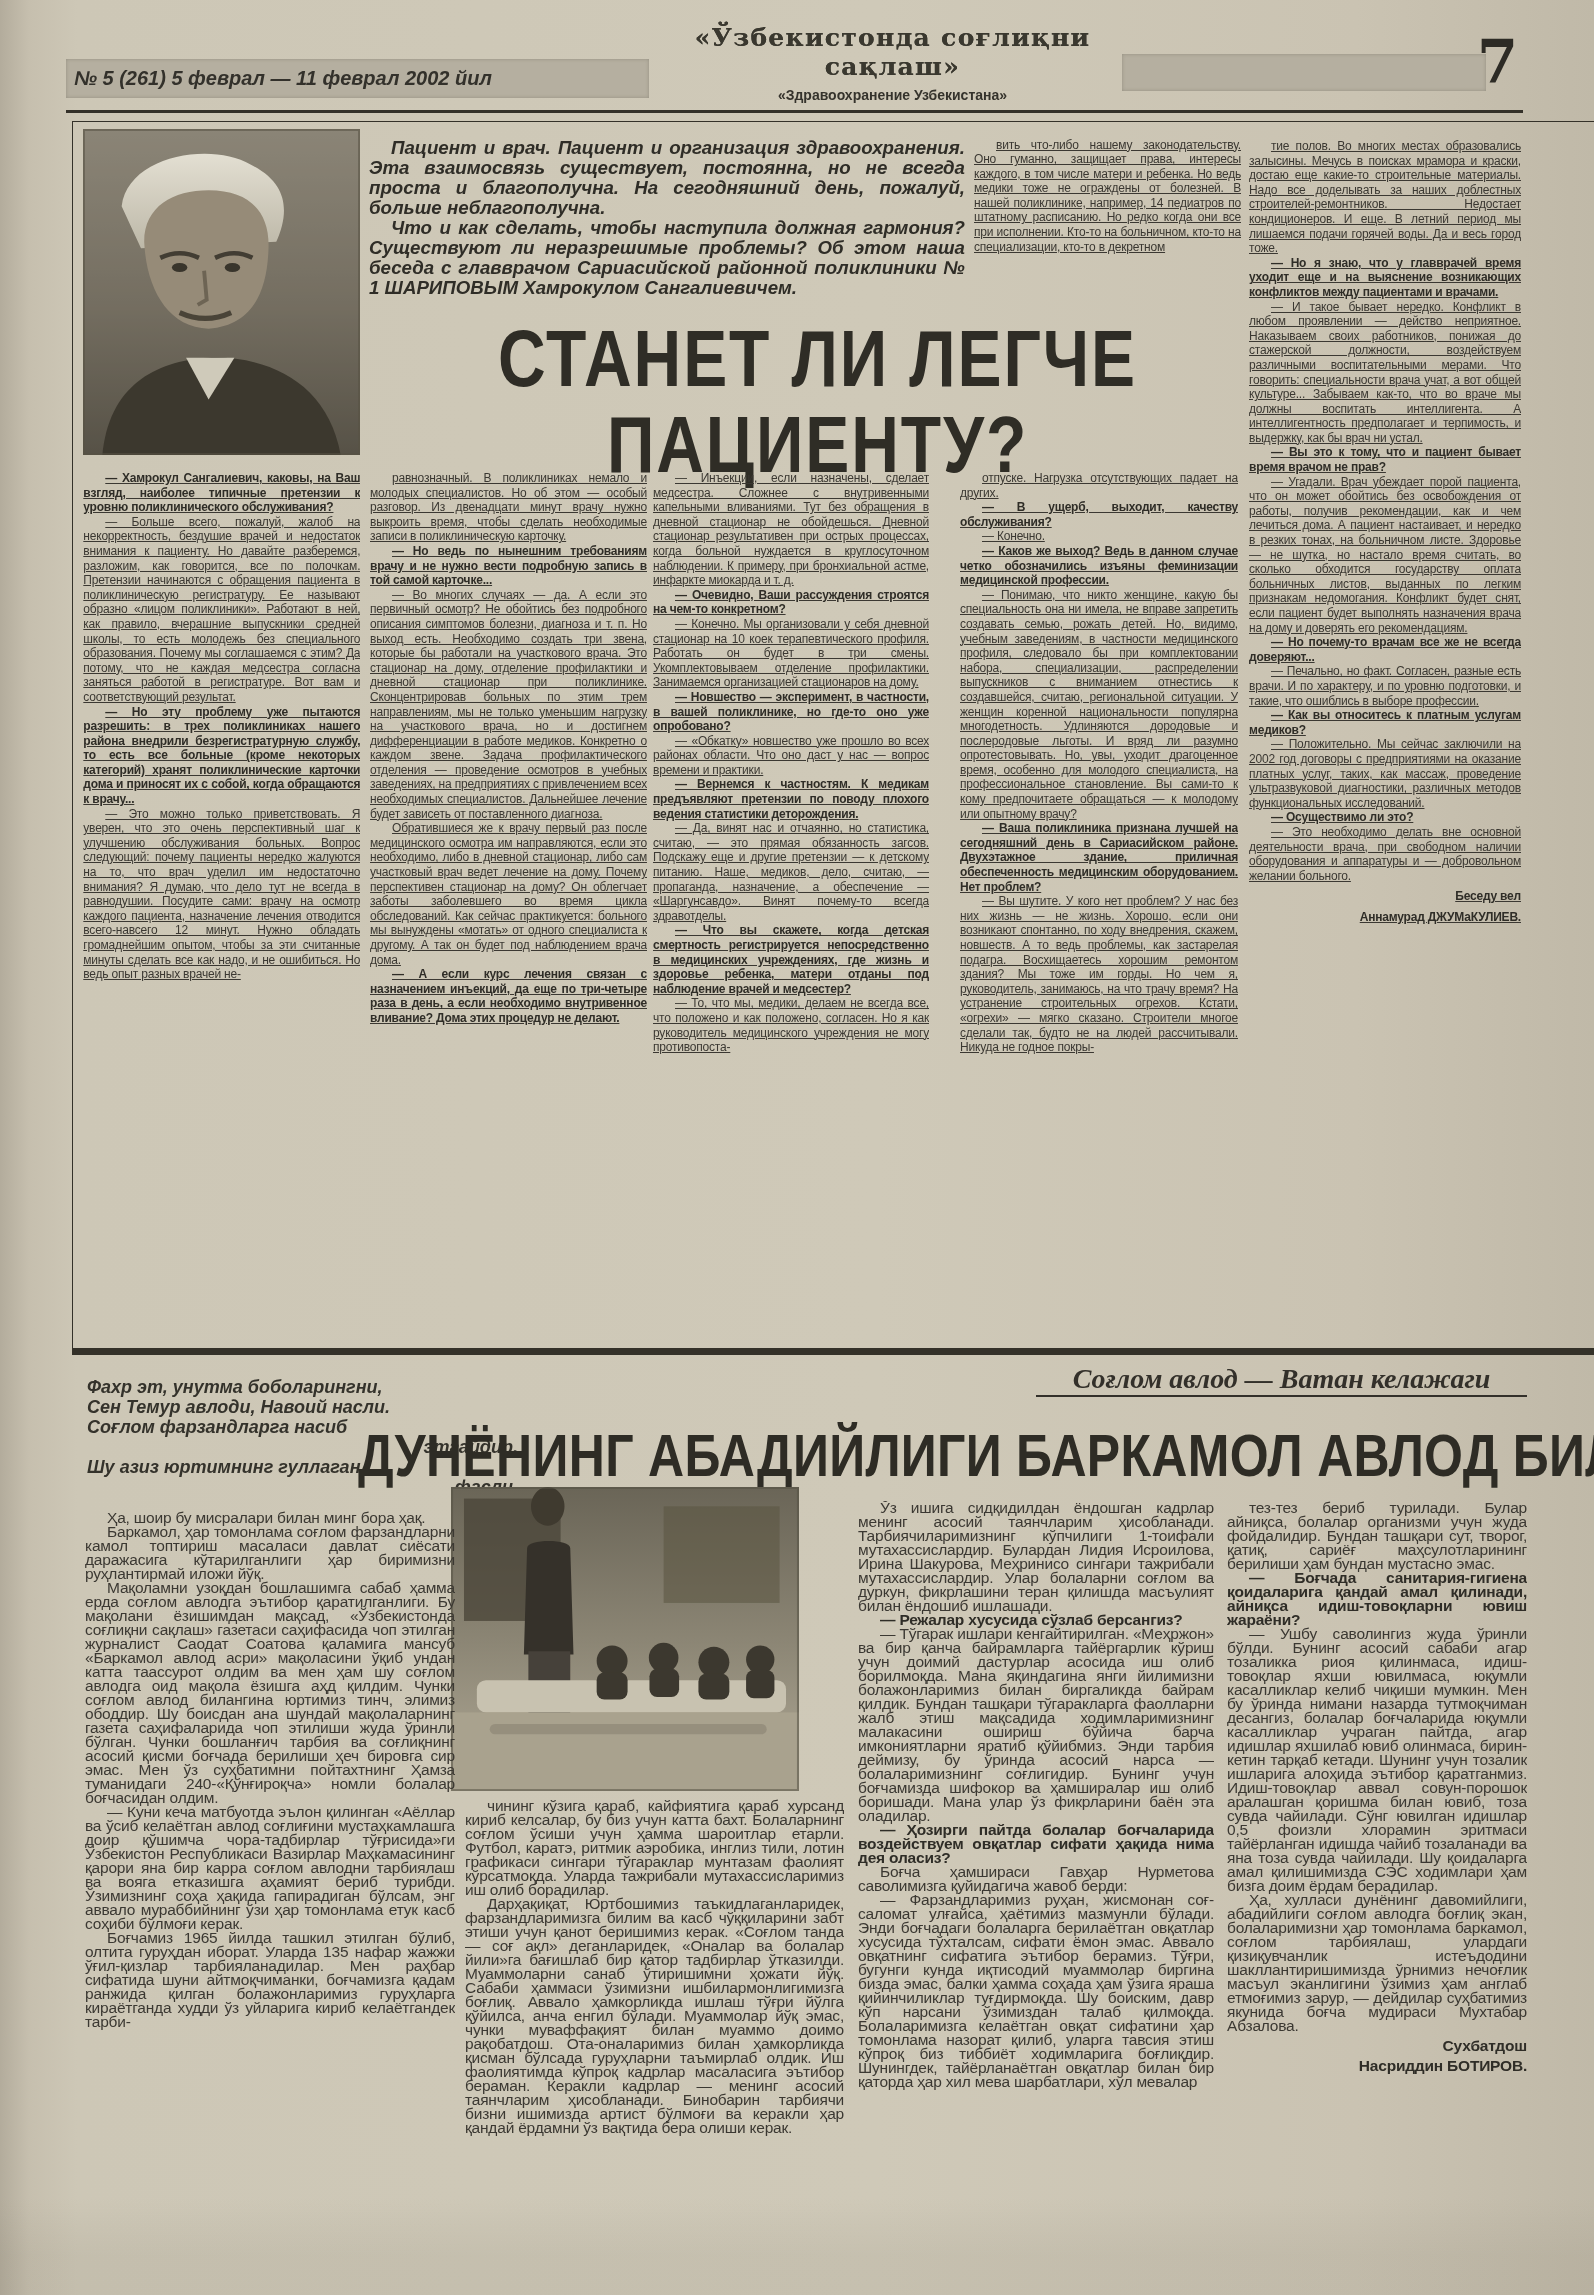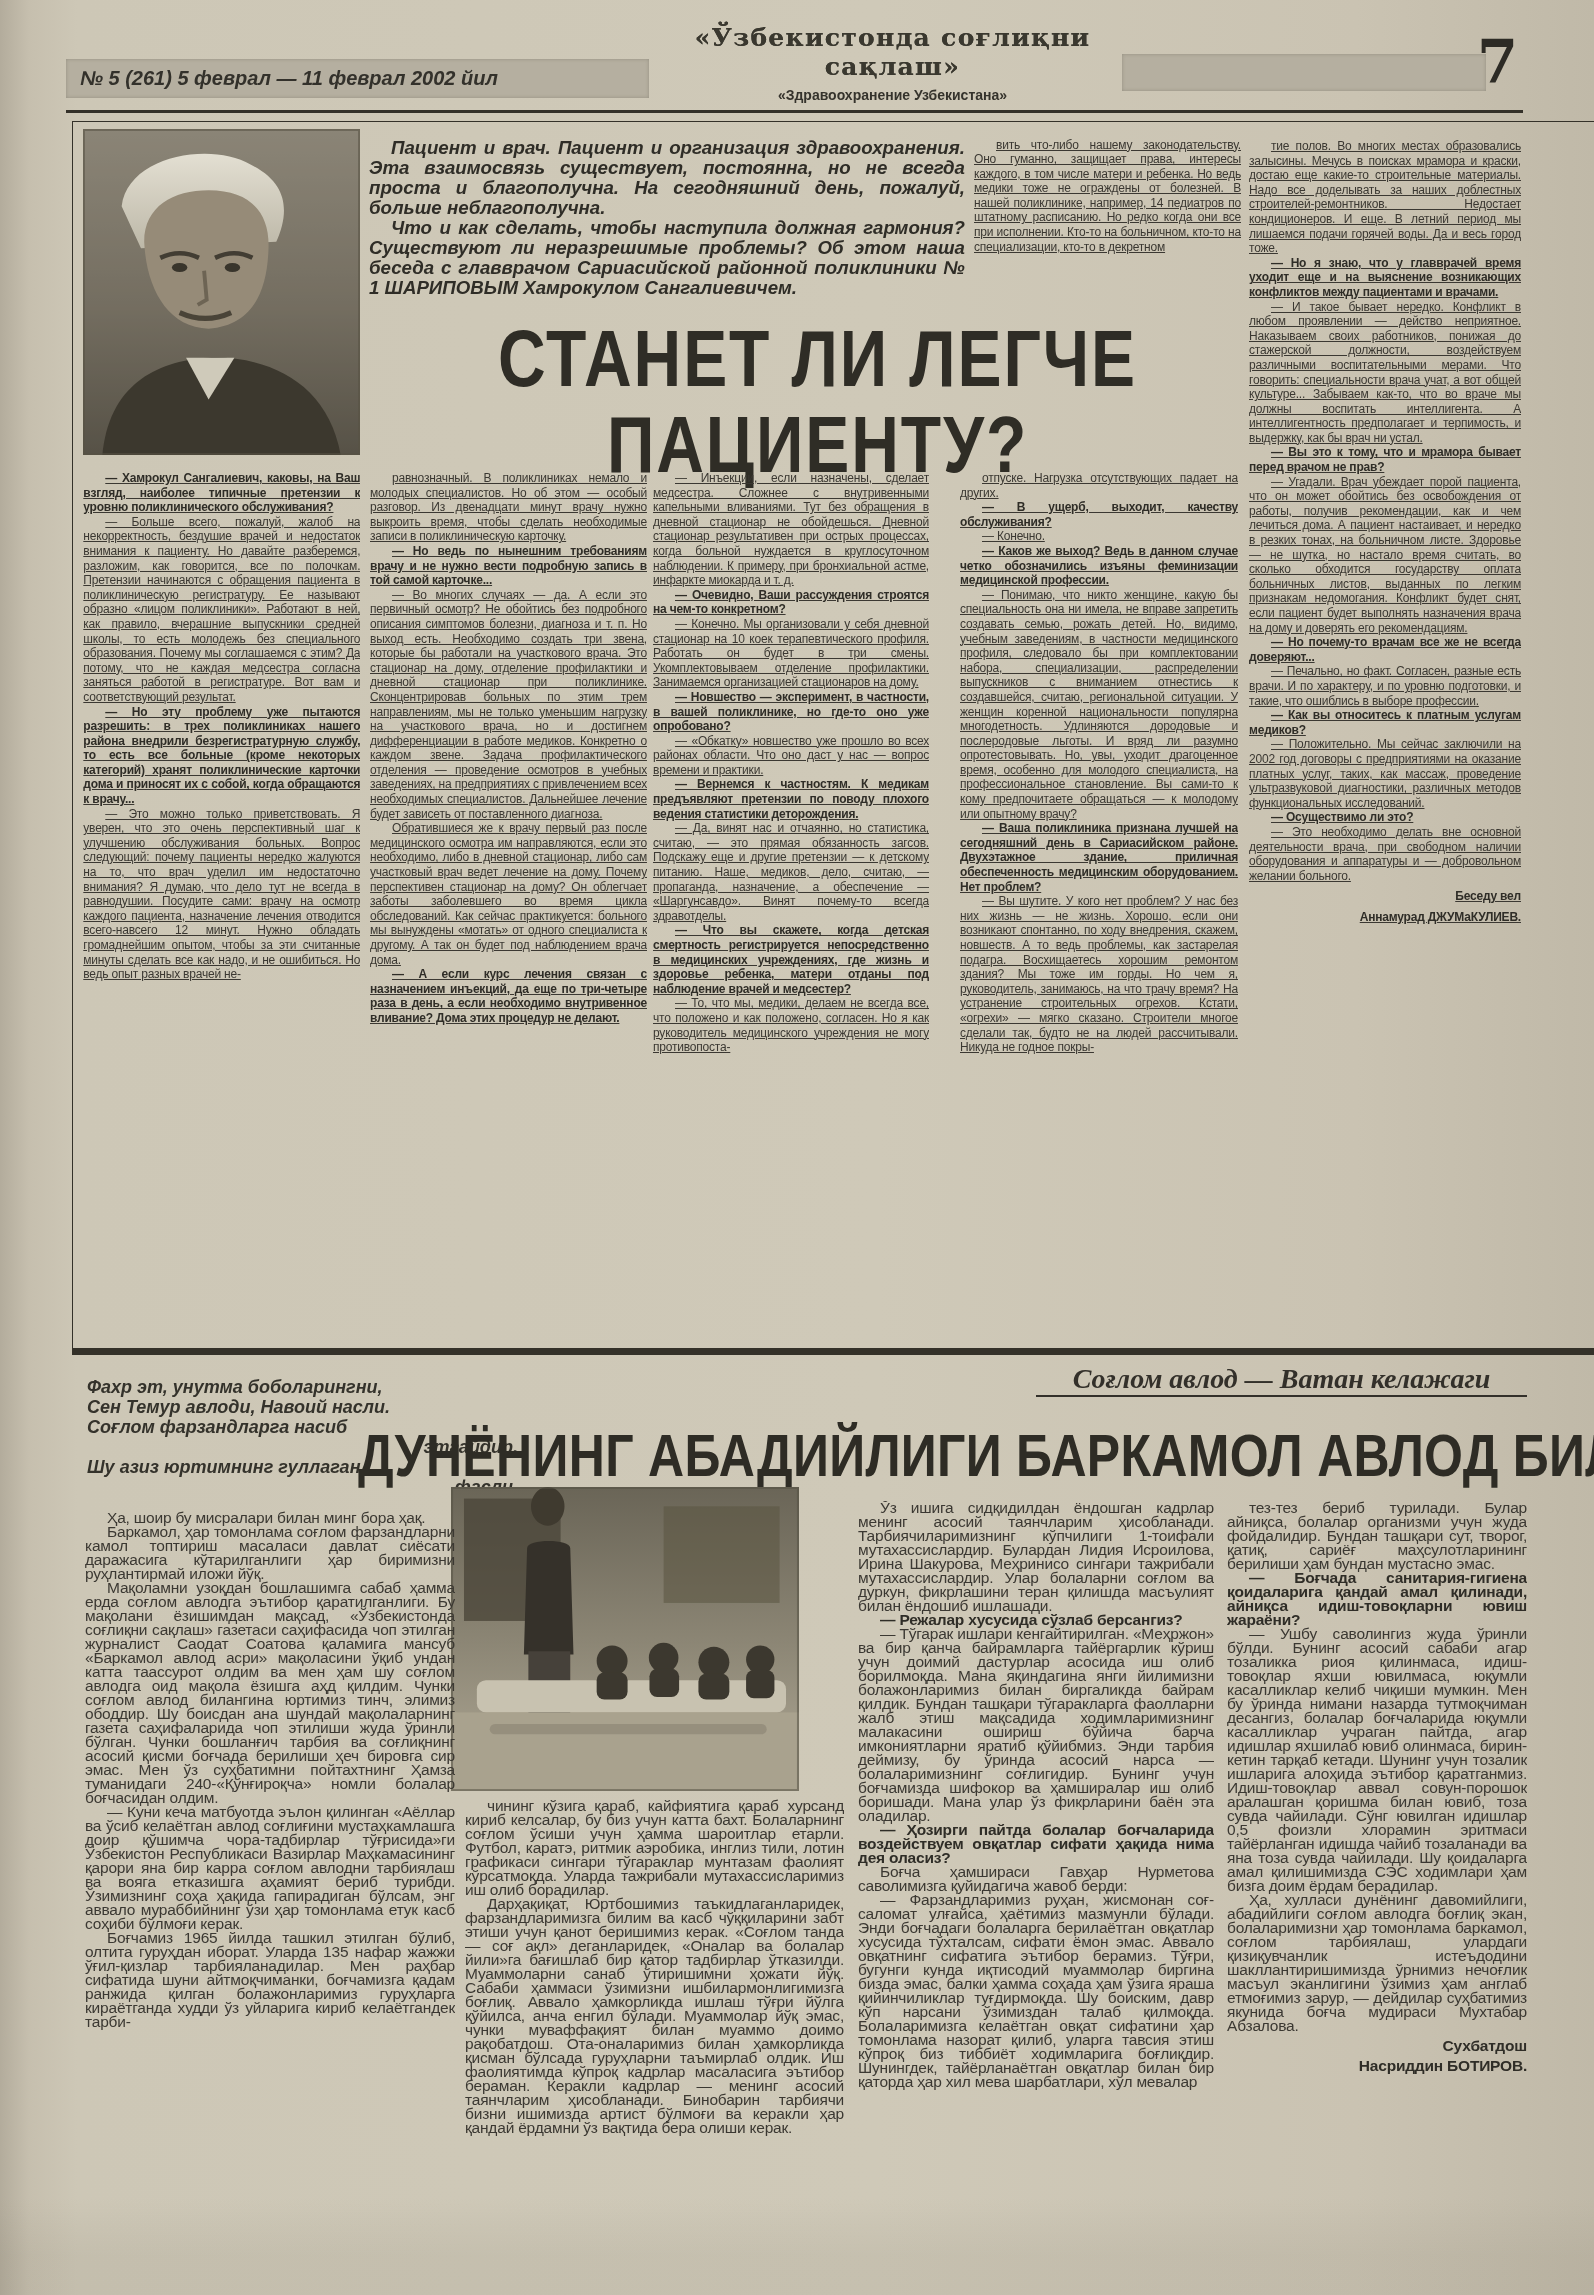--- a/index.html
+++ b/index.html
@@ -4,21 +4,21 @@
 <style>
   html,body{margin:0;padding:0;background:#8a8578;}
   #sheet{position:relative;width:1595px;height:2295px;margin:0 auto;overflow:hidden;
     background:linear-gradient(90deg,#b3ac9c 0px,#c6bfae 29px,#cdc7b6 77px,#cfc9b8 55%,#cac3b2 85%,#c0b9a8 100%);
     font-family:"Liberation Sans",sans-serif;color:#3b3832;}
   #sheet:after{content:"";position:absolute;left:0;right:0;top:2197px;bottom:0;
     background:linear-gradient(180deg,rgba(0,0,0,0) 0,rgba(90,85,70,.08) 60%);}
   .abs{position:absolute;}
   
   .graybar{background:#b5afa0;box-shadow:inset 0 0 3.9px rgba(60,55,40,.25);}
-  #issue-box{left:66px;top:59px;width:583px;height:39px;display:flex;align-items:center;padding-left:14px;box-sizing:border-box;}
+  #issue-box{left:66px;top:59px;width:583px;height:39px;display:flex;align-items:center;padding-left:8px;box-sizing:border-box;}
   #issue-line{font-style:italic;font-weight:bold;font-size:20px;color:#33312b;}
   #masthead{left:635px;top:23px;width:515px;text-align:center;}
   #masthead-uz{font-family:"DejaVu Serif",serif;font-weight:bold;font-size:25px;letter-spacing:1.3px;color:#3a382f;text-shadow:0 0 0.6px #3a382f;}
   #masthead-ru{font-weight:bold;font-size:14px;margin-top:6.4px;color:#35332c;}
   #pagenum-box{left:1122px;top:54px;width:364px;height:37px;}
   #page-number{left:1477px;top:27px;font-size:59px;font-weight:bold;color:#2d2b25;font-family:"DejaVu Serif",serif;}
   #header-rule{left:66px;top:110px;width:1457px;height:0;border-top:3.2px solid #343129;box-shadow:0 3.2px 0 -1.9px #343129;}
   
   #ru-frame{left:72px;top:121px;width:1585px;height:1234px;border:1.9px solid #343129;border-bottom-width:7px;box-sizing:border-box;}
   #doctor-photo{left:10.3px;top:7px;width:277px;height:326px;background:#7b7567;}
@@ -141,21 +141,21 @@
         <p class="para s-n">— Конечно.</p>
         <p class="para s-b">— Каков же выход? Ведь в данном случае четко обозначились изъяны феминизации медицинской профессии.</p>
         <p class="para s-n">— Понимаю, что никто женщине, какую бы специальность она ни имела, не вправе запретить создавать семью, рожать детей. Но, видимо, учебным заведениям, в частности медицинского профиля, следовало бы при комплектовании набора, специализации, распределении выпускников с вниманием отнестись к создавшейся, считаю, региональной ситуации. У женщин коренной национальности популярна многодетность. Удлиняются дородовые и послеродовые льготы. И вряд ли разумно опротестовывать. Но, увы, уходит драгоценное время, особенно для молодого специалиста, на профессиональное становление. Вы сами-то к кому предпочитаете обращаться — к молодому или опытному врачу?</p>
         <p class="para s-b">— Ваша поликлиника признана лучшей на сегодняшний день в Сариасийском районе. Двухэтажное здание, приличная обеспеченность медицинским оборудованием. Нет проблем?</p>
         <p class="para s-n">— Вы шутите. У кого нет проблем? У нас без них жизнь — не жизнь. Хорошо, если они возникают спонтанно, по ходу внедрения, скажем, новшеств. А то ведь проблемы, как застарелая подагра. Восхищаетесь хорошим ремонтом здания? Мы тоже им горды. Но чем я, руководитель, занимаюсь, на что трачу время? На устранение строительных огрехов. Кстати, «огрехи» — мягко сказано. Строители многое сделали так, будто не на людей рассчитывали. Никуда не годное покры-</p>
       </div>
     <div class="abs rucol" id="ru-col5">
         <p class="para s-n">тие полов. Во многих местах образовались залысины. Мечусь в поисках мрамора и краски, достаю еще какие-то строительные материалы. Надо все доделывать за наших доблестных строителей-ремонтников. Недостает кондиционеров. И еще. В летний период мы лишаемся подачи горячей воды. Да и весь город тоже.</p>
         <p class="para s-b">— Но я знаю, что у главврачей время уходит еще и на выяснение возникающих конфликтов между пациентами и врачами.</p>
         <p class="para s-n">— И такое бывает нередко. Конфликт в любом проявлении — действо неприятное. Наказываем своих работников, понижая до стажерской должности, воздействуем различными воспитательными мерами. Что говорить: специальности врача учат, а вот общей культуре... Забываем как-то, что во враче мы должны воспитать интеллигента. А интеллигентность предполагает и терпимость, и выдержку, как бы врач ни устал.</p>
-        <p class="para s-b">— Вы это к тому, что и мрамора бывает перед врачом не прав?</p>
+        <p class="para s-b">— Вы это к тому, что и пациент бывает время врачом не прав?</p>
         <p class="para s-n">— Угадали. Врач убеждает порой пациента, что он может обойтись без освобождения от работы, получив рекомендации, как и чем лечиться дома. А пациент настаивает, и нередко в резких тонах, на больничном листе. Здоровье — не шутка, но настало время считать, во сколько обходится государству оплата больничных листов, выданных по легким признакам недомогания. Конфликт будет снят, если пациент будет выполнять назначения врача на дому и доверять его рекомендациям.</p>
         <p class="para s-b">— Но почему-то врачам все же не всегда доверяют...</p>
         <p class="para s-n">— Печально, но факт. Согласен, разные есть врачи. И по характеру, и по уровню подготовки, и такие, что ошиблись в выборе профессии.</p>
         <p class="para s-b">— Как вы относитесь к платным услугам медиков?</p>
         <p class="para s-n">— Положительно. Мы сейчас заключили на 2002 год договоры с предприятиями на оказание платных услуг, таких, как массаж, проведение ультразвуковой диагностики, различных методов функциональных исследований.</p>
         <p class="para s-b">— Осуществимо ли это?</p>
         <p class="para s-n">— Это необходимо делать вне основной деятельности врача, при свободном наличии оборудования и аппаратуры и — добровольном желании больного.</p>
         <p class="para s-sgn">Беседу вел</p>
         <p class="para s-sgn">Аннамурад ДЖУМаКУЛИЕВ.</p>
       </div>

